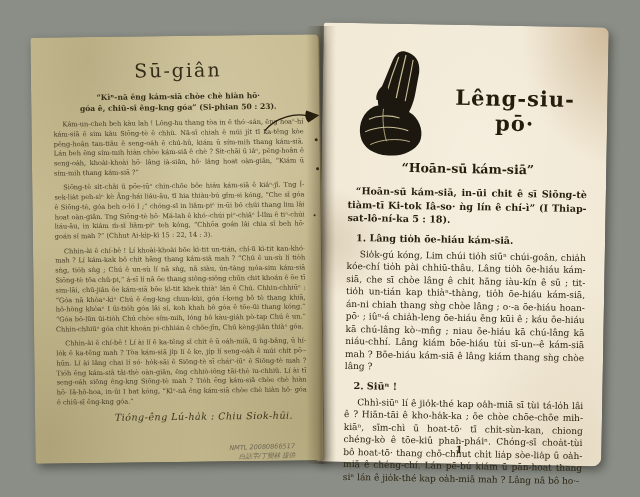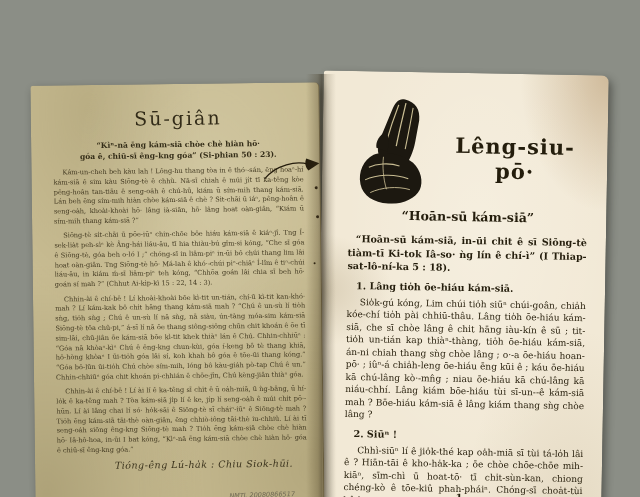--- a/index.html
+++ b/index.html
@@ -1,21 +1,21 @@
 <!DOCTYPE html>
 <html><head>
 <meta charset="utf-8">
 <style>
   html,body{margin:0;padding:0;}
   body{
     width:640px;height:497px;overflow:hidden;position:relative;
     background:#8b8e86;
     font-family:"DejaVu Serif", serif;
   }
-  .scene{position:absolute;inset:0;margin-top:48px;}
+  .scene{position:absolute;inset:0;}
   .page{position:absolute;box-shadow:3px 4px 9px rgba(20,20,15,.45);}
 
   
   .left-page{
     left:33px;top:36px;width:288px;height:426px;z-index:2;
     background:
       radial-gradient(ellipse at 62% 28%, rgba(255,255,240,.16), rgba(0,0,0,0) 55%),
       radial-gradient(ellipse at 4% 96%, rgba(80,70,30,.22), rgba(0,0,0,0) 40%),
       radial-gradient(ellipse at 96% 90%, rgba(90,78,35,.18), rgba(0,0,0,0) 45%),
       radial-gradient(ellipse at 20% 6%, rgba(100,88,45,.15), rgba(0,0,0,0) 35%),

